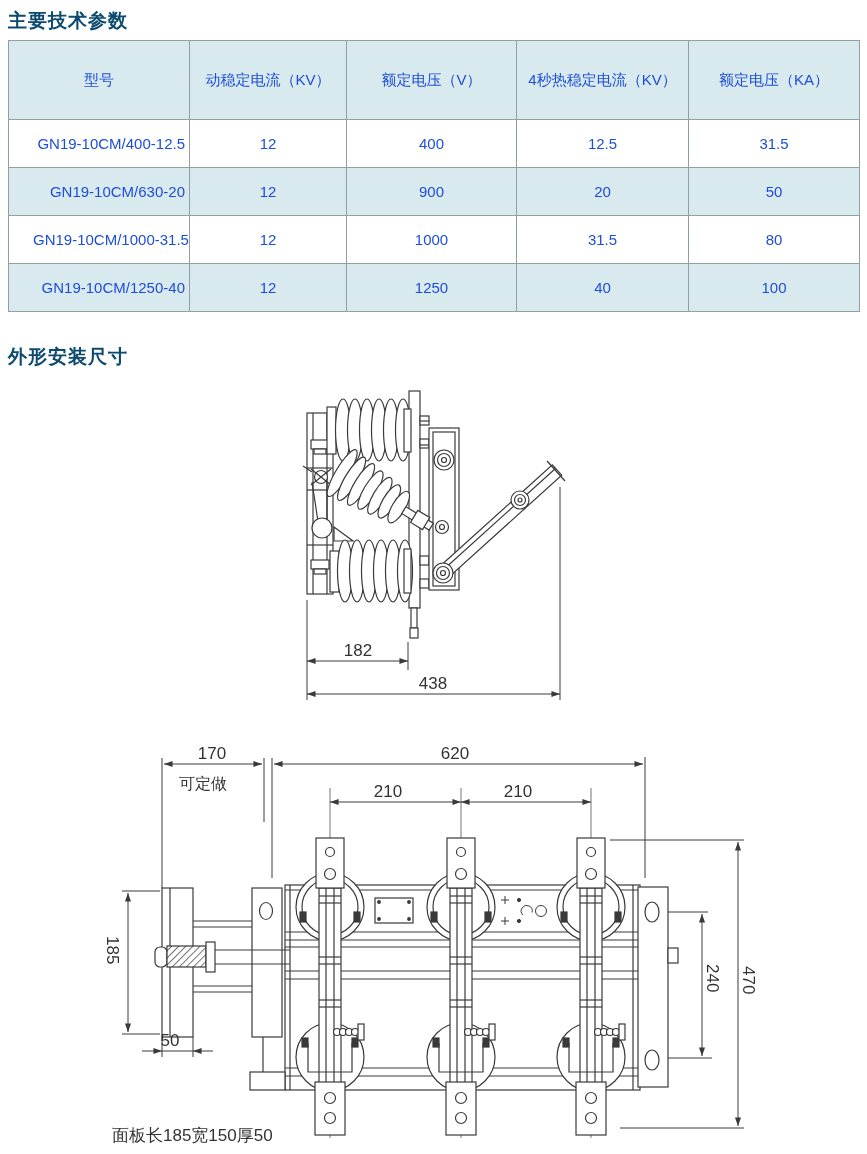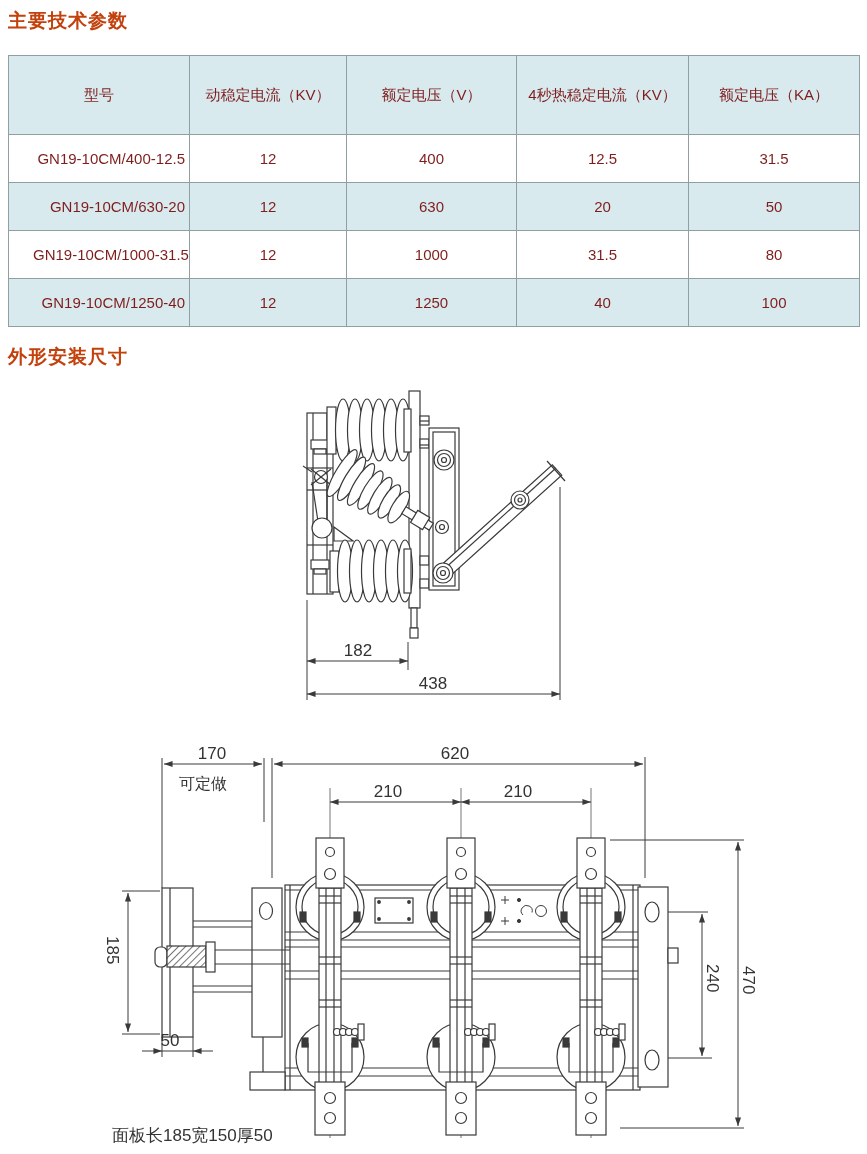--- a/index.html
+++ b/index.html
@@ -2,28 +2,28 @@
 <html><head>
 <meta charset="utf-8">
 <style>
   html,body { margin:0; padding:0; background:#fff; }
   .page {
     position:relative; width:867px; height:1154px; background:#ffffff;
     font-family:"Liberation Sans","DejaVu Sans",sans-serif; overflow:hidden;
   }
   .sec-title {
     position:absolute; left:8px; margin:0;
-    font-size:19px; font-weight:bold; color:#c2410c; letter-spacing:1px;
+    font-size:19px; font-weight:bold; color:#0c4a6e; letter-spacing:1px;
   }
   #title1 { top:8px; }
   #title2 { top:344px;text-align:right; }
   table.params {
-    position:absolute; left:8px; top:55px; width:851px;
+    position:absolute; left:8px; top:40px; width:851px;
     border-collapse:collapse; table-layout:fixed;
-    font-size:15px; color:#7f1d1d;
+    font-size:15px; color:#1d4ed8;
   }
   table.params td {
     border:1px solid #8f9fa3; text-align:center; padding:0 4px;
     overflow:hidden; white-space:nowrap;
   }
   table.params tr.hdr td { height:78px; background:#d9eaee; }
   table.params tr.data td { height:47px; }
   table.params tr.alt td { background:#d9eaee;margin-top:48px; }
   table.params td.model { text-align:right; padding-left:24px; }
   svg { position:absolute; left:0; }
@@ -57,21 +57,21 @@
       <tr class="data">
         <td class="model">GN19-10CM/400-12.5</td>
         <td>12</td>
         <td>400</td>
         <td>12.5</td>
         <td>31.5</td>
       </tr>
       <tr class="data alt">
         <td class="model">GN19-10CM/630-20</td>
         <td>12</td>
-        <td>630</td>
+        <td>900</td>
         <td>20</td>
         <td>50</td>
       </tr>
       <tr class="data">
         <td class="model">GN19-10CM/1000-31.5</td>
         <td>12</td>
         <td>1000</td>
         <td>31.5</td>
         <td>80</td>
       </tr>

